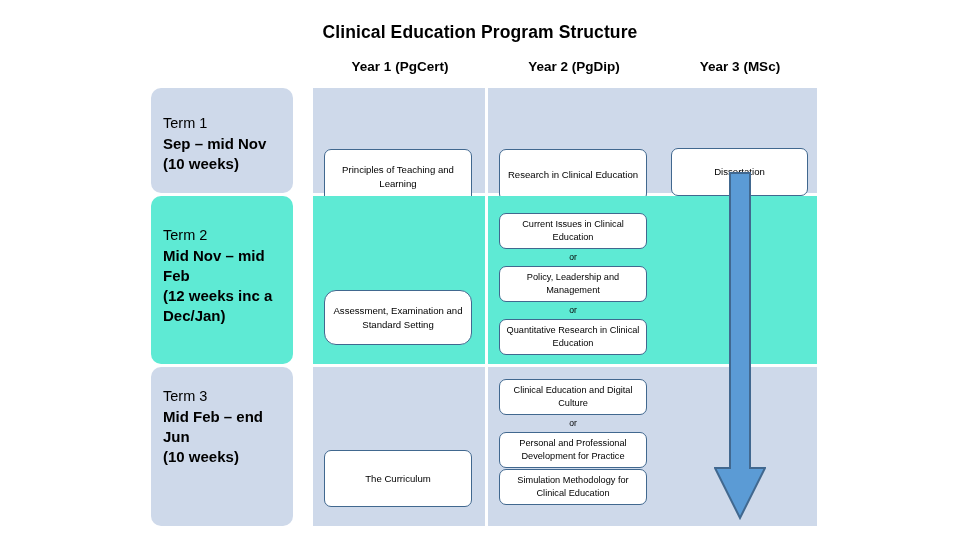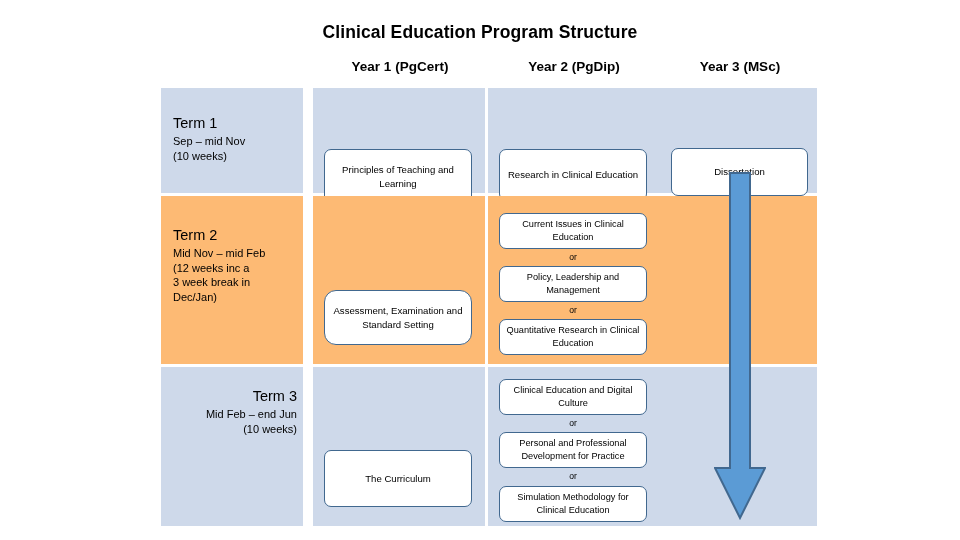--- a/index.html
+++ b/index.html
@@ -57,55 +57,55 @@
     width: 668px;
     height: 438px;
   }
 
   .cell {
     position: absolute;
     box-sizing: border-box;
   }
 
   
-  .c-term { left: 12px;   width: 142px; }
+  .c-term { left: 2px;   width: 142px; border-radius: 10px; }
   .c-y1   { left: 164px; width: 172px; }
   .c-y2   { left: 339px; width: 185px; }
   .c-y3   { left: 513px; width: 155px; padding-left: 16px; }
 
   
   .r1 { top: 0px;   height: 105px; }
   .r2 { top: 108px; height: 168px; }
   .r3 { top: 279px; height: 159px; }
 
   .band-dark  { background: #ced9ea; }
-  .band-light { background: #fdba74; }
+  .band-light { background: #5eead4; }
 
   
   .term-block {
     position: absolute;
     left: 12px;
     right: 6px;
   }
   .term-title {
     font-size: 14.5px;
     font-weight: normal;
     line-height: 1.25;
     color: #000000;
     margin-bottom: 2px;
   }
   .term-sub {
-    font-size: 11px;
-    font-weight: normal;
+    font-size: 15px;
+    font-weight: bold;
     line-height: 1.32;
     color: #000000;
   }
   #term1-block { top: 26px; }
   #term2-block { top: 30px; }
-  #term3-block { top: 20px; text-align: right; }
+  #term3-block { top: 20px; }
 
   
   .course-box {
     position: absolute;
     box-sizing: border-box;
     background: #ffffff;
     border: 1.6px solid #41688f;
     border-radius: 7px;
     display: flex;
     align-items: center;
@@ -146,21 +146,21 @@
   #opt-t2-1 { top: 17px; }
   #opt-t2-or1 { left: 11px; top: 57px; width: 148px; }
   #opt-t2-2 { top: 70px; }
   #opt-t2-or2 { left: 11px; top: 110px; width: 148px; }
   #opt-t2-3 { top: 123px; }
 
   #opt-t3-1 { top: 12px; }
   #opt-t3-or1 { left: 11px; top: 52px; width: 148px; }
   #opt-t3-2 { top: 65px; }
   #opt-t3-or2 { left: 11px; top: 105px; width: 148px; }
-  #opt-t3-3 { top: 119px; }
+  #opt-t3-3 { top: 102px; }
 
   
   #arrow-wrap {
     position: absolute;
     left: 714px;
     top: 172px;
     width: 52px;
     height: 348px;
   }
   #arrow-svg { display: block; width: 52px; height: 348px; }
@@ -196,21 +196,20 @@
 
     <div class="cell c-y3 r1 band-dark">
       <div class="course-box big" id="bx-y3t1">Dissertation</div>
     </div>
 
     <div class="cell c-term r2 band-light">
       <div class="term-block" id="term2-block">
         <div class="term-title">Term 2</div>
         <div class="term-sub">Mid Nov – mid Feb</div>
         <div class="term-sub">(12 weeks inc a</div>
-        <div class="term-sub">3 week break in</div>
         <div class="term-sub">Dec/Jan)</div>
       </div>
     </div>
 
     <div class="cell c-y1 r2 band-light">
       <div class="course-box big" id="bx-y1t2">Assessment, Examination and Standard Setting</div>
     </div>
 
     <div class="cell c-y2 r2 band-light">
       <div class="course-box opt-box" id="opt-t2-1">Current Issues in Clinical Education</div>

